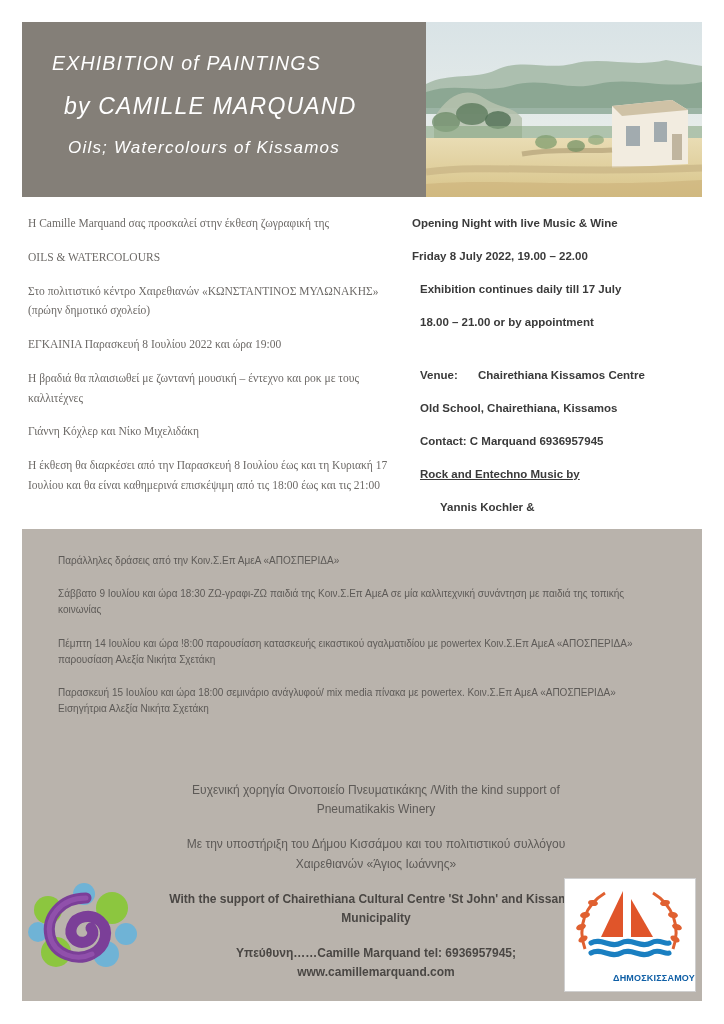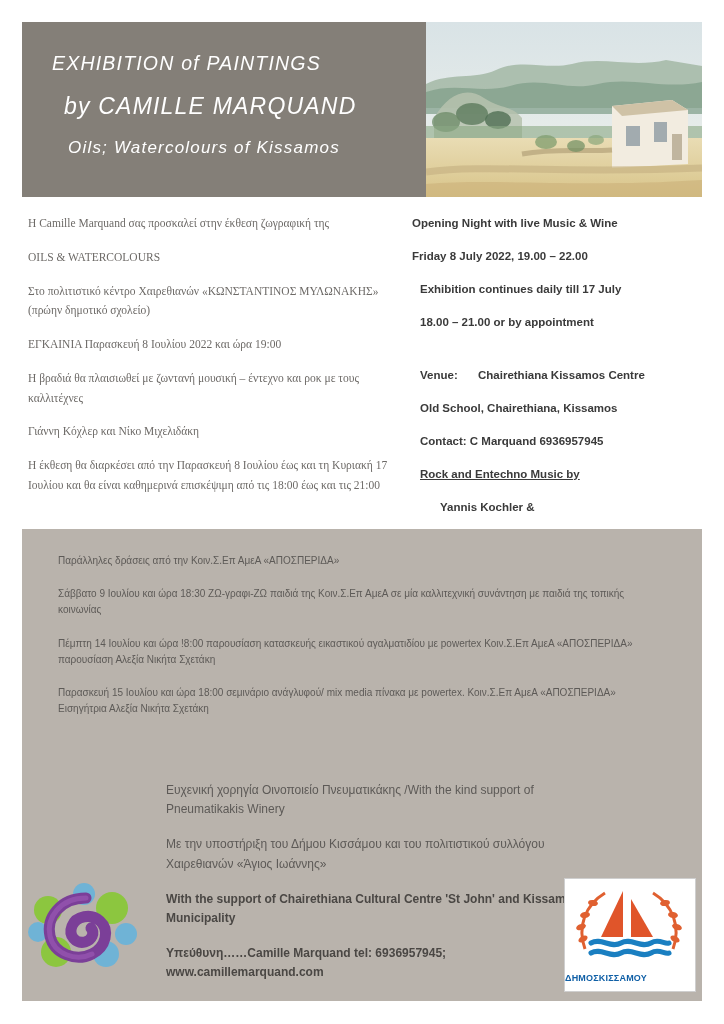--- a/index.html
+++ b/index.html
@@ -127,20 +127,21 @@
   .panel-inner p { margin: 0 0 17px 0; }
 
   .sponsor-block {
     position: absolute;
     left: 144px;
     top: 252px;
     width: 420px;
     color: #5d5a57;
     font-size: 12px;
     line-height: 1.6;
+    text-align: center;
   }
   .sponsor-block p { margin: 0 0 16px 0; }
   .sponsor-block p.bold { color:#4a4744; font-weight: bold; }
 
   
   .logo-spiral {
     position: absolute;
     left: 26px;
     top: 874px;
     width: 118px;
@@ -153,21 +154,21 @@
     width: 130px;
     height: 112px;
     background: #ffffff;
     border: 1px solid #cfcfcf;
   }
   .logo-kissamos .caption {
     position: absolute;
     left: 0;
     bottom: 8px;
     width: 100%;
-    text-align: left;
+    text-align: right;
     font-size: 9px;
     font-weight: bold;
     color: #0f5fa6;
     letter-spacing: 0.2px;
   }
 </style>
 </head>
 <body>
 
 <div class="poster">

